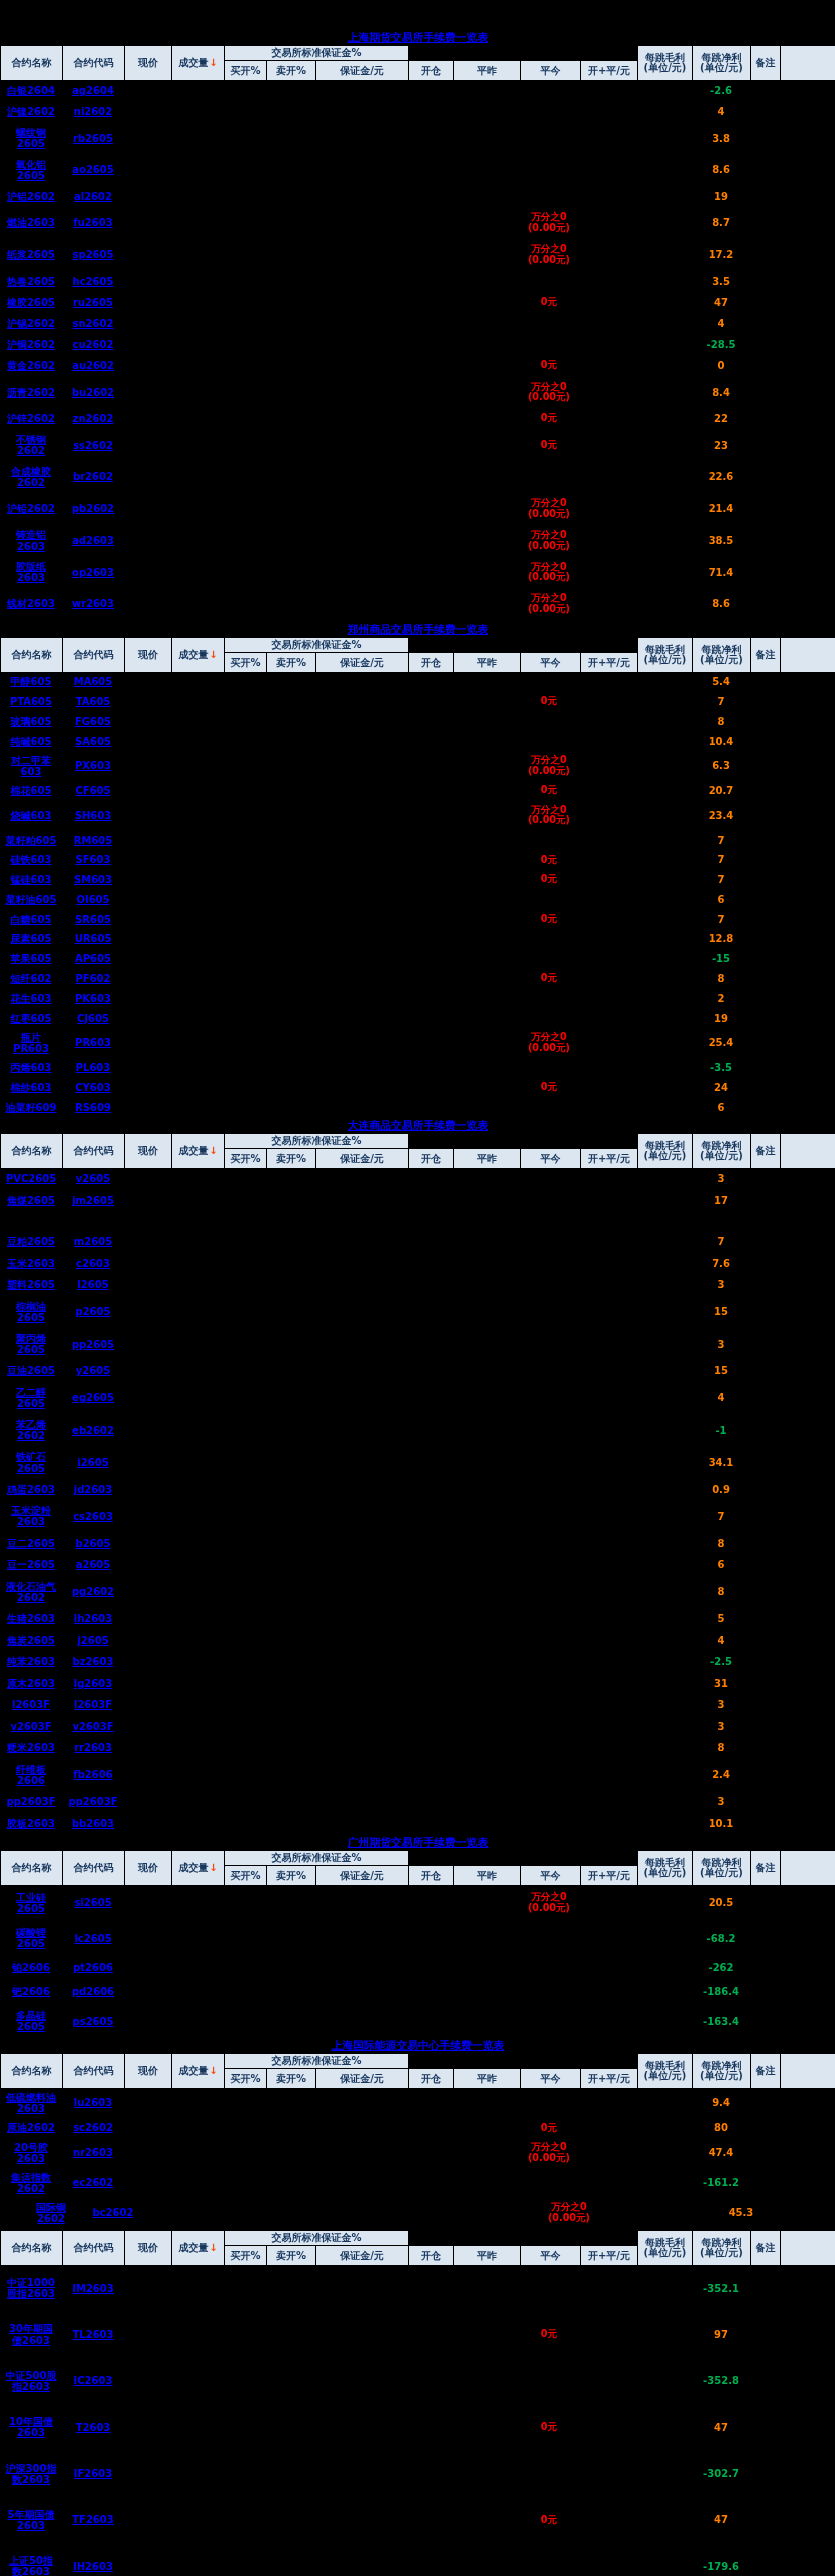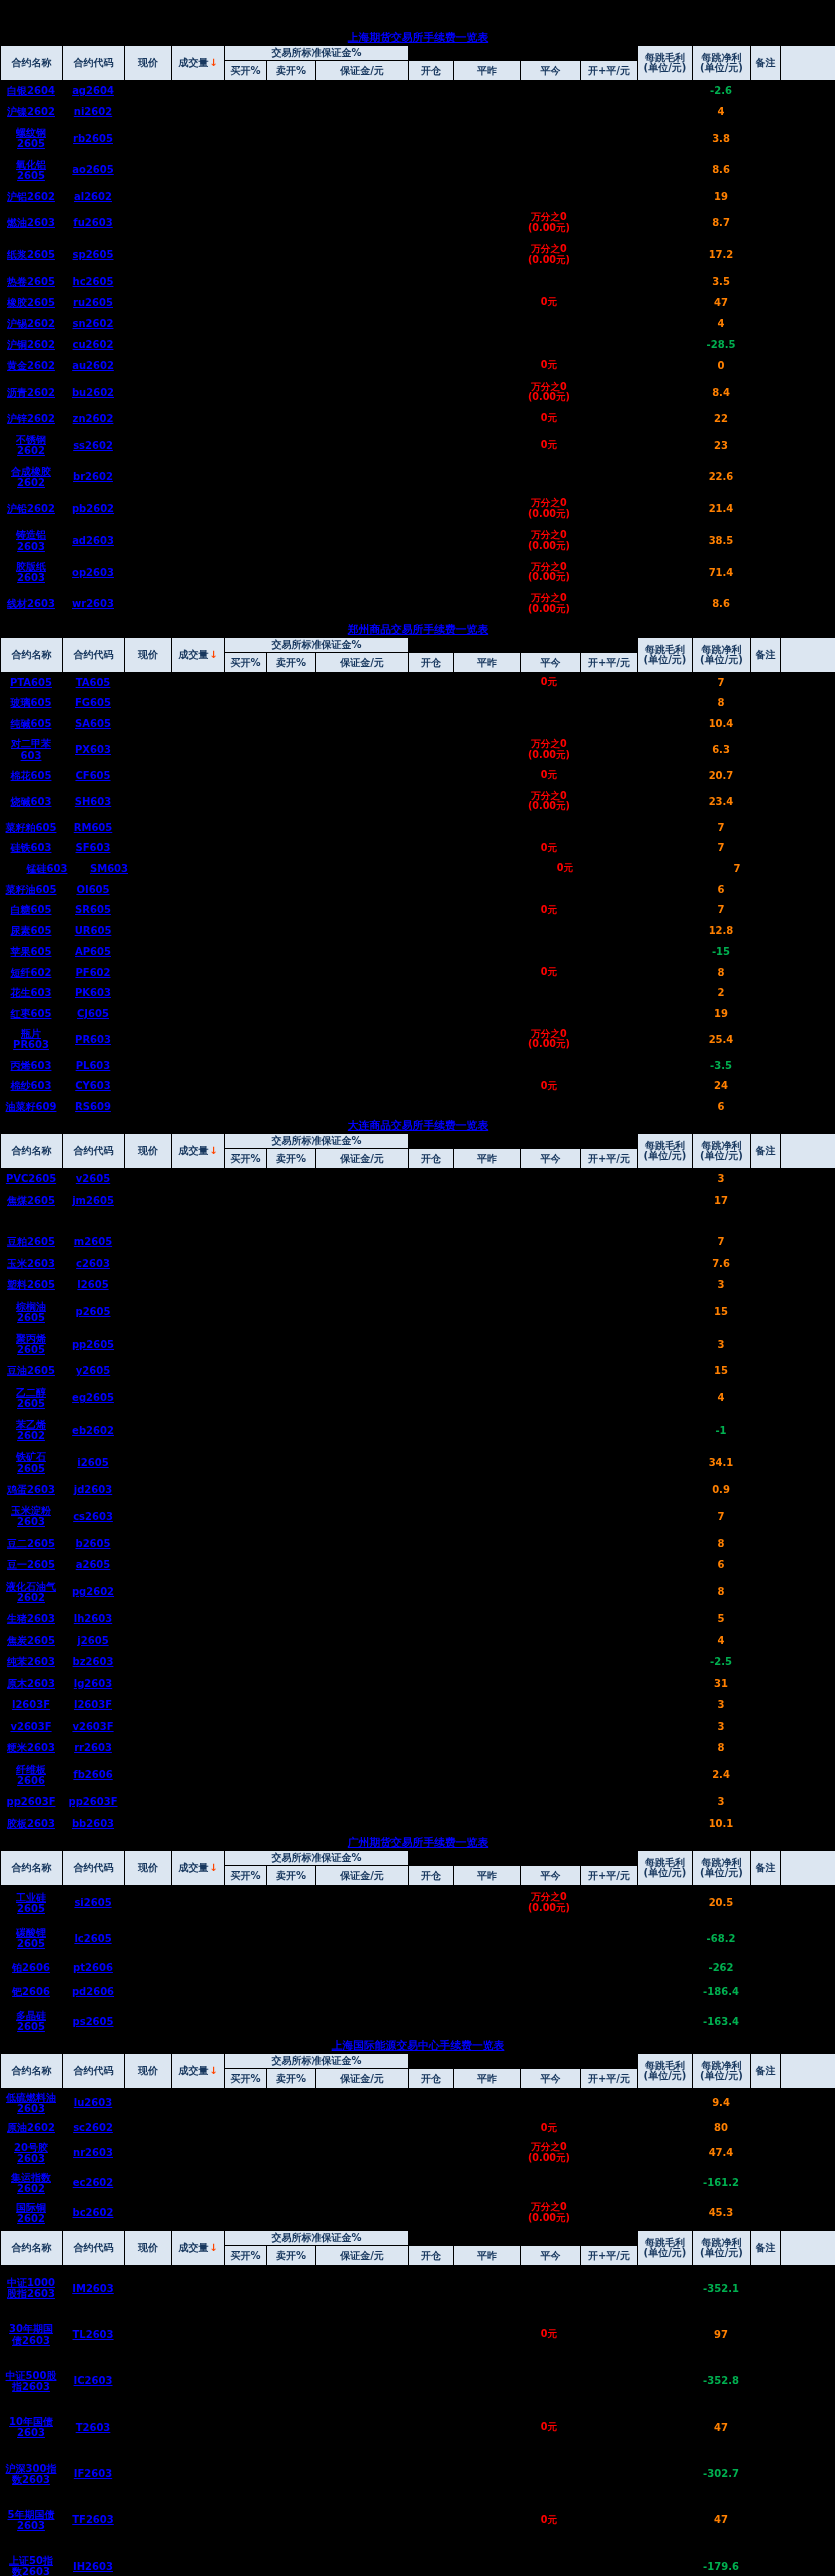--- a/index.html
+++ b/index.html
@@ -240,20 +240,26 @@
       <div class="hc rs2"></div>
       <div class="hc">买开%</div>
       <div class="hc">卖开%</div>
       <div class="hc">保证金/元</div>
       <div class="hc">开仓</div>
       <div class="hc">平昨</div>
       <div class="hc">平今</div>
       <div class="hc">开+平/元</div>
     </div>
     <div class="rows" style="height: 445px;">
+  <div class="row" style="flex-grow: 1;">
+    <span class="cell cname"><a>甲醇605</a></span>
+    <span class="cell ccode"><a>MA605</a></span>
+    <span class="cell cfee"></span>
+    <span class="cell cnet pos">5.4</span>
+  </div>
 
   <div class="row" style="flex-grow: 1;">
     <span class="cell cname"><a>PTA605</a></span>
     <span class="cell ccode"><a>TA605</a></span>
     <span class="cell cfee">0元</span>
     <span class="cell cnet pos">7</span>
   </div>
 
   <div class="row" style="flex-grow: 1;">
     <span class="cell cname"><a>玻璃605</a></span>
@@ -300,21 +306,21 @@
     <span class="cell cnet pos">7</span>
   </div>
 
   <div class="row" style="flex-grow: 1;">
     <span class="cell cname"><a>硅铁603</a></span>
     <span class="cell ccode"><a>SF603</a></span>
     <span class="cell cfee">0元</span>
     <span class="cell cnet pos">7</span>
   </div>
 
-  <div class="row" style="flex-grow: 1; margin-left: 16px;">
+  <div class="row" style="flex-grow: 1;">
     <span class="cell cname"><a>锰硅603</a></span>
     <span class="cell ccode"><a>SM603</a></span>
     <span class="cell cfee">0元</span>
     <span class="cell cnet pos">7</span>
   </div>
 
   <div class="row" style="flex-grow: 1; padding-left: 40px;">
     <span class="cell cname"><a>菜籽油605</a></span>
     <span class="cell ccode"><a>OI605</a></span>
     <span class="cell cfee"></span>
@@ -737,21 +743,21 @@
   </div>
 
   <div class="row" style="flex-grow: 1.5;">
     <span class="cell cname"><a>集运指数
 2602</a></span>
     <span class="cell ccode"><a>ec2602</a></span>
     <span class="cell cfee"></span>
     <span class="cell cnet neg">-161.2</span>
   </div>
 
-  <div class="row" style="flex-grow: 1.5;">
+  <div class="row" style="flex-grow: 1.5; margin-left: 20px;">
     <span class="cell cname"><a>国际铜
 2602</a></span>
     <span class="cell ccode"><a>bc2602</a></span>
     <span class="cell cfee">万分之0
 (0.00元)</span>
     <span class="cell cnet pos">45.3</span>
   </div>
 </div>
   </section>
 

